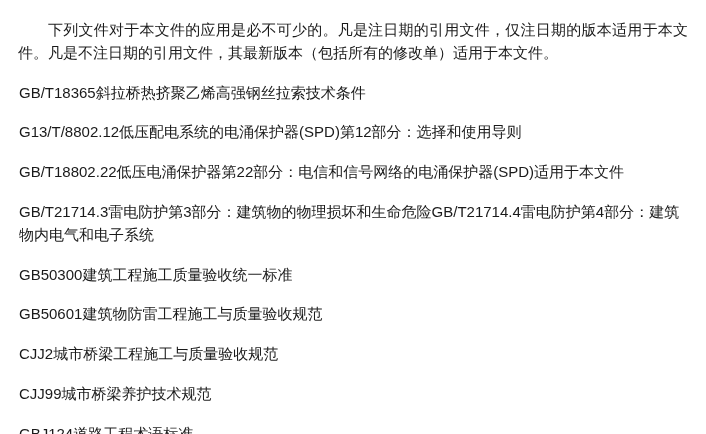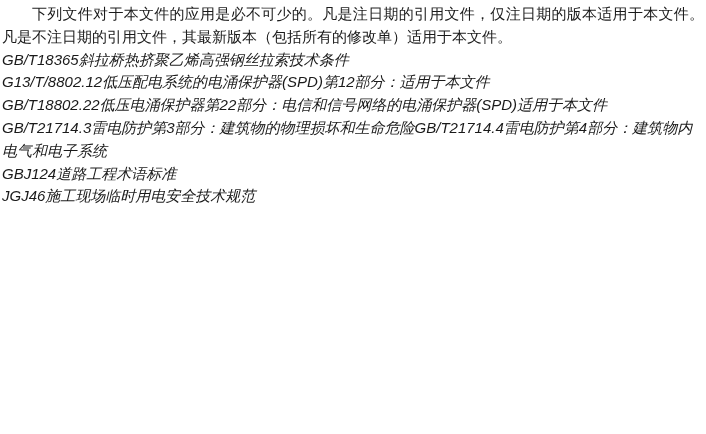--- a/index.html
+++ b/index.html
@@ -13,35 +13,38 @@
     box-sizing: border-box;
     background: #ffffff;
     color: #1a1a1a;
     font-family: "Liberation Sans", sans-serif;
     font-size: 15px;
     line-height: 22.8px;
     padding: 3px 2px 0 2px;
     overflow: hidden;
   }
   .intro {
-    margin: 0;
+    margin: 16px;
     text-indent: 2em;
     text-align: justify;
   }
   .ref-line {
-    margin: 0;
-    font-style: italic;
+    margin: 17px;
   }
 </style>
 </head>
 <body>
 
 <div class="page">
   <p class="intro">下列文件对于本文件的应用是必不可少的。凡是注日期的引用文件，仅注日期的版本适用于本文件。凡是不注日期的引用文件，其最新版本（包括所有的修改单）适用于本文件。</p>
   <div>
     <div class="ref-line">GB/T18365斜拉桥热挤聚乙烯高强钢丝拉索技术条件</div>
-    <div class="ref-line">G13/T/8802.12低压配电系统的电涌保护器(SPD)第12部分：适用于本文件</div>
+    <div class="ref-line">G13/T/8802.12低压配电系统的电涌保护器(SPD)第12部分：选择和使用导则</div>
     <div class="ref-line">GB/T18802.22低压电涌保护器第22部分：电信和信号网络的电涌保护器(SPD)适用于本文件</div>
     <div class="ref-line">GB/T21714.3雷电防护第3部分：建筑物的物理损坏和生命危险GB/T21714.4雷电防护第4部分：建筑物内电气和电子系统</div>
+    <div class="ref-line">GB50300建筑工程施工质量验收统一标准</div>
+    <div class="ref-line">GB50601建筑物防雷工程施工与质量验收规范</div>
+    <div class="ref-line">CJJ2城市桥梁工程施工与质量验收规范</div>
+    <div class="ref-line">CJJ99城市桥梁养护技术规范</div>
     <div class="ref-line">GBJ124道路工程术语标准</div>
     <div class="ref-line">JGJ46施工现场临时用电安全技术规范</div>
   </div>
 </div>
 
 </body></html>

